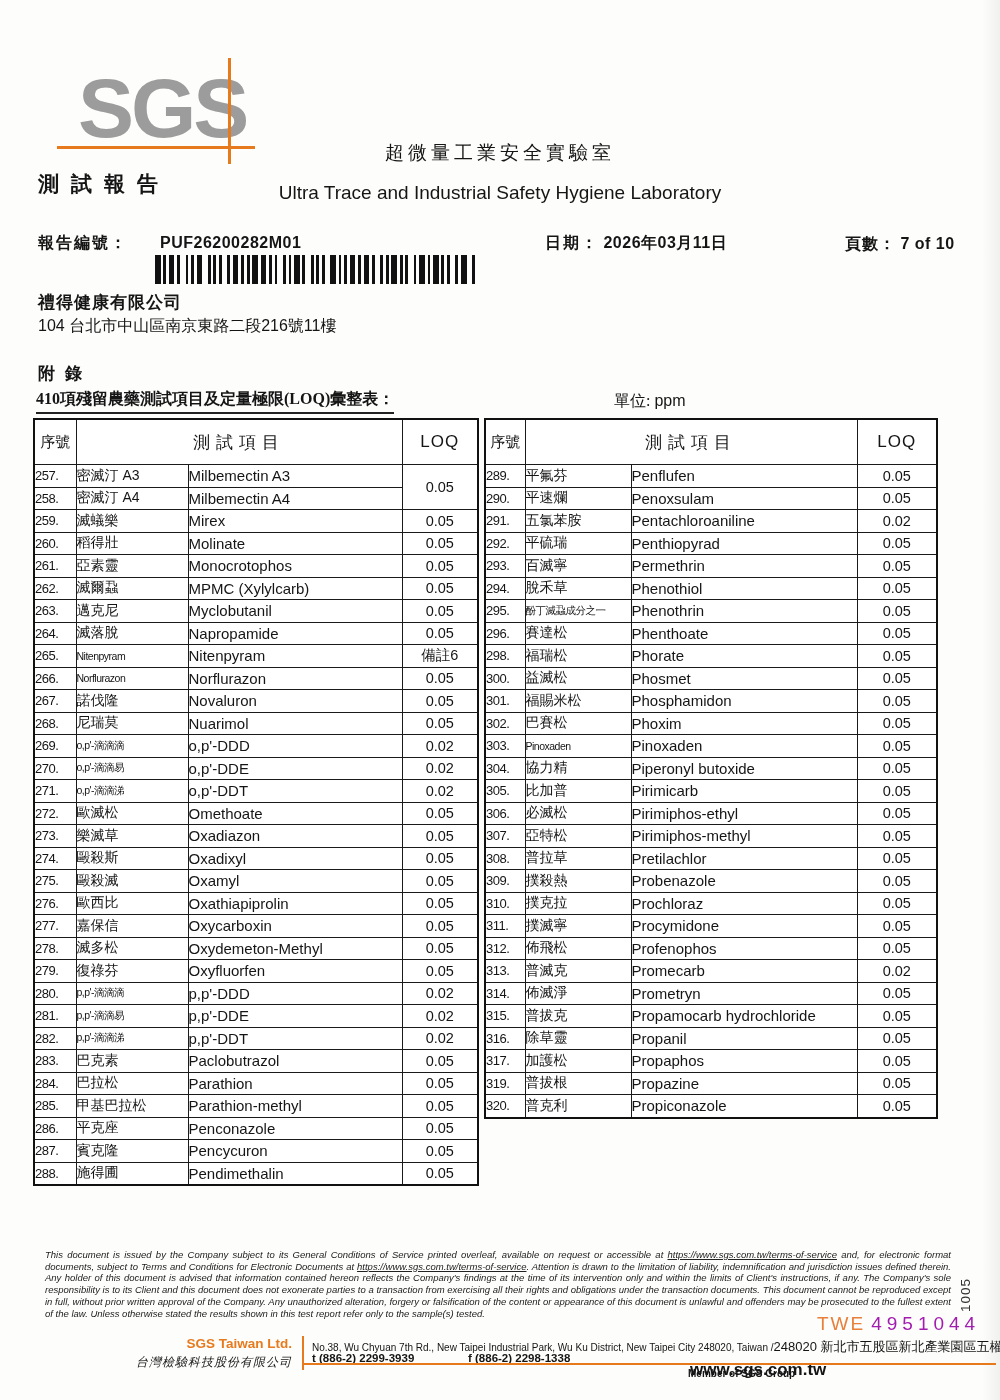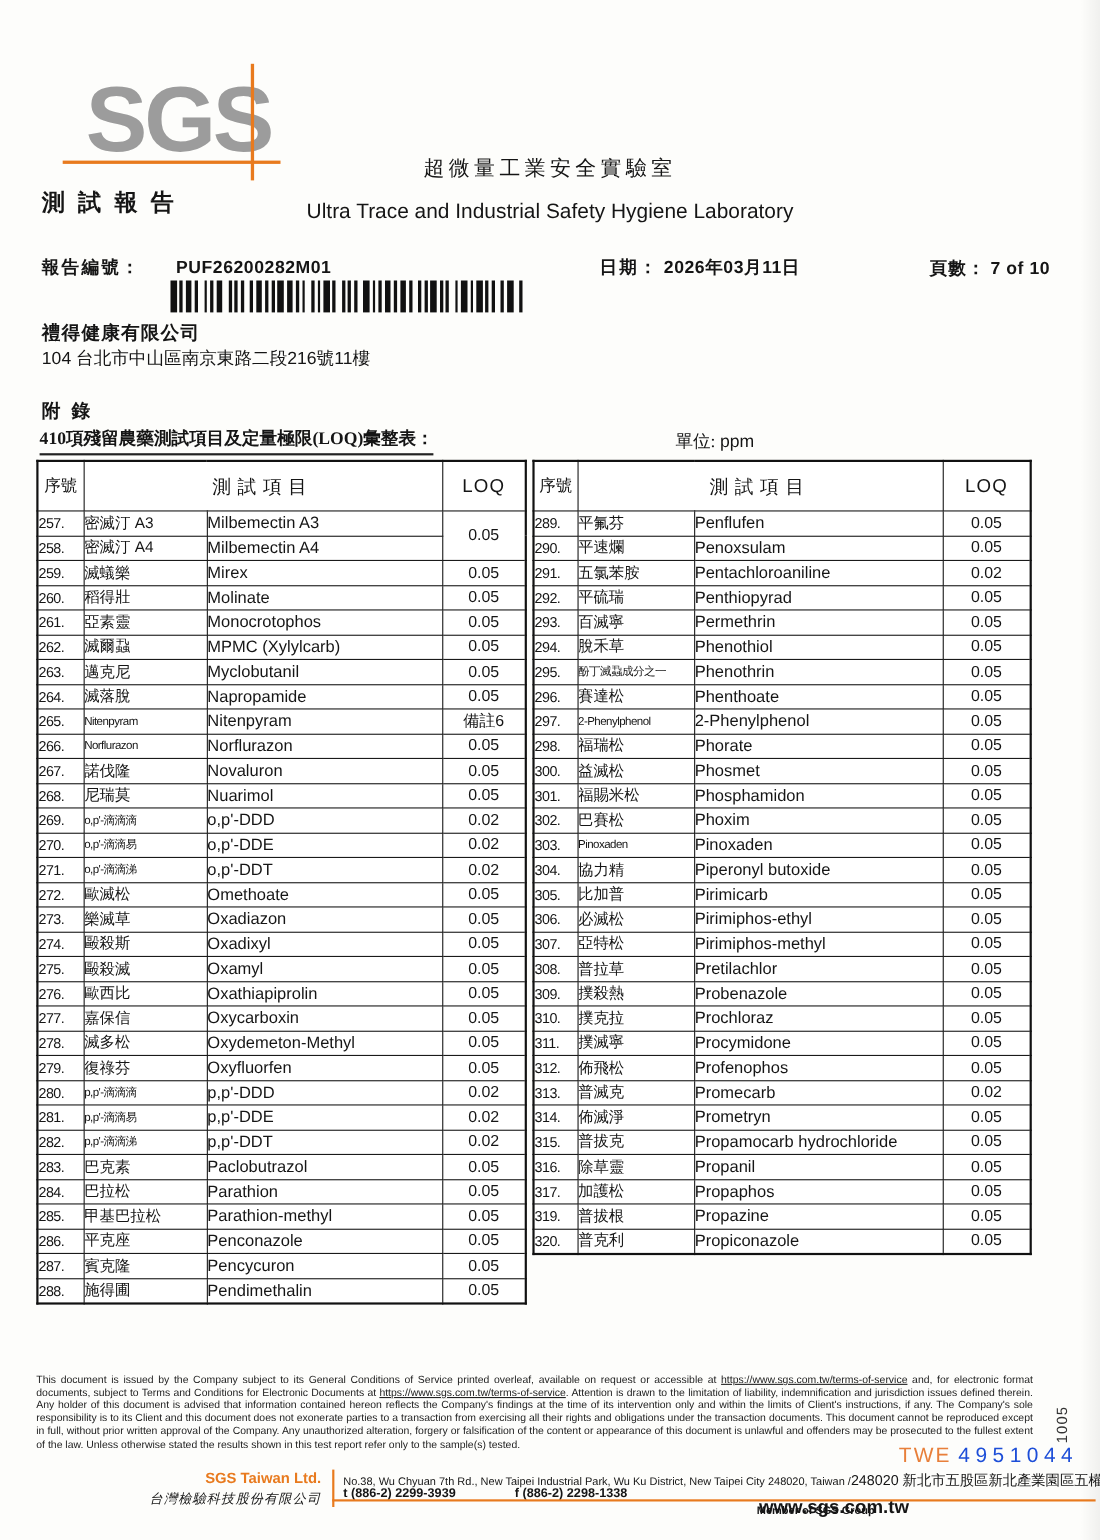--- a/index.html
+++ b/index.html
@@ -58,28 +58,28 @@
   .th-item{font-family:"Liberation Serif","DejaVu Serif",serif;font-weight:normal;font-size:17px;letter-spacing:6px;text-align:center;}
   .th-loq{font-size:17px;font-weight:normal;text-align:center;letter-spacing:1px;}
   .tbl tbody td{height:21.5px;}
   .c-no{font-size:13px;text-align:left;padding-left:1px;letter-spacing:-0.5px;}
   .c-zh{font-size:14px;padding-left:3px;}
   .c-zh.zh-small{font-size:10.5px;letter-spacing:-0.5px;}
   .c-en{font-size:15px;padding-left:5px;}
   .c-loq{font-size:14.5px;text-align:center;}
 
   
-  .legal{position:absolute;left:33px;top:1249px;width:906px;font-size:9.5px;line-height:11.7px;
-    text-align:justify;color:#222;}
+  .legal{position:absolute;left:45px;top:1249px;width:906px;font-size:9.5px;line-height:11.7px;
+    text-align:justify;color:#222;font-style:italic;}
   .legal u{text-decoration:underline;}
 
   
   .stamp{position:absolute;left:817px;top:1313px;font-size:19px;white-space:nowrap;}
   .stamp .twe{color:#e87f3a;letter-spacing:2px;}
-  .stamp .num{color:#1d4ed8;letter-spacing:5px;margin-left:6px;margin-top:48px;}
+  .stamp .num{color:#a21caf;letter-spacing:5px;margin-left:6px;margin-top:48px;}
   .side-code{position:absolute;left:958px;top:1278px;font-size:13.5px;color:#333;
     writing-mode:vertical-rl;transform:rotate(180deg);letter-spacing:1px;}
 
   
   .f-left{position:absolute;left:60px;top:1336px;width:232px;text-align:right;}
   .f-company-en{color:#e87a1e;font-weight:bold;font-size:13.5px;}
   .f-company-zh{font-size:12px;letter-spacing:1px;margin-top:3px;
     font-family:"Liberation Serif","DejaVu Serif",serif;font-style:italic;}
   .f-vline{position:absolute;left:302px;top:1336px;width:2px;height:34px;background:#e87a1e;}
   .f-addr{position:absolute;left:312px;top:1337px;white-space:nowrap;}
@@ -488,26 +488,20 @@
           <td class="c-en">Phenothrin</td>
           <td class="c-loq">0.05</td>
         </tr>
         <tr>
           <td class="c-no">296.</td>
           <td class="c-zh">賽達松</td>
           <td class="c-en">Phenthoate</td>
           <td class="c-loq">0.05</td>
         </tr>
         <tr>
-          <td class="c-no">297.</td>
-          <td class="c-zh zh-small">2-Phenylphenol</td>
-          <td class="c-en">2-Phenylphenol</td>
-          <td class="c-loq">0.05</td>
-        </tr>
-        <tr>
           <td class="c-no">298.</td>
           <td class="c-zh">福瑞松</td>
           <td class="c-en">Phorate</td>
           <td class="c-loq">0.05</td>
         </tr>
         <tr>
           <td class="c-no">300.</td>
           <td class="c-zh">益滅松</td>
           <td class="c-en">Phosmet</td>
           <td class="c-loq">0.05</td>

